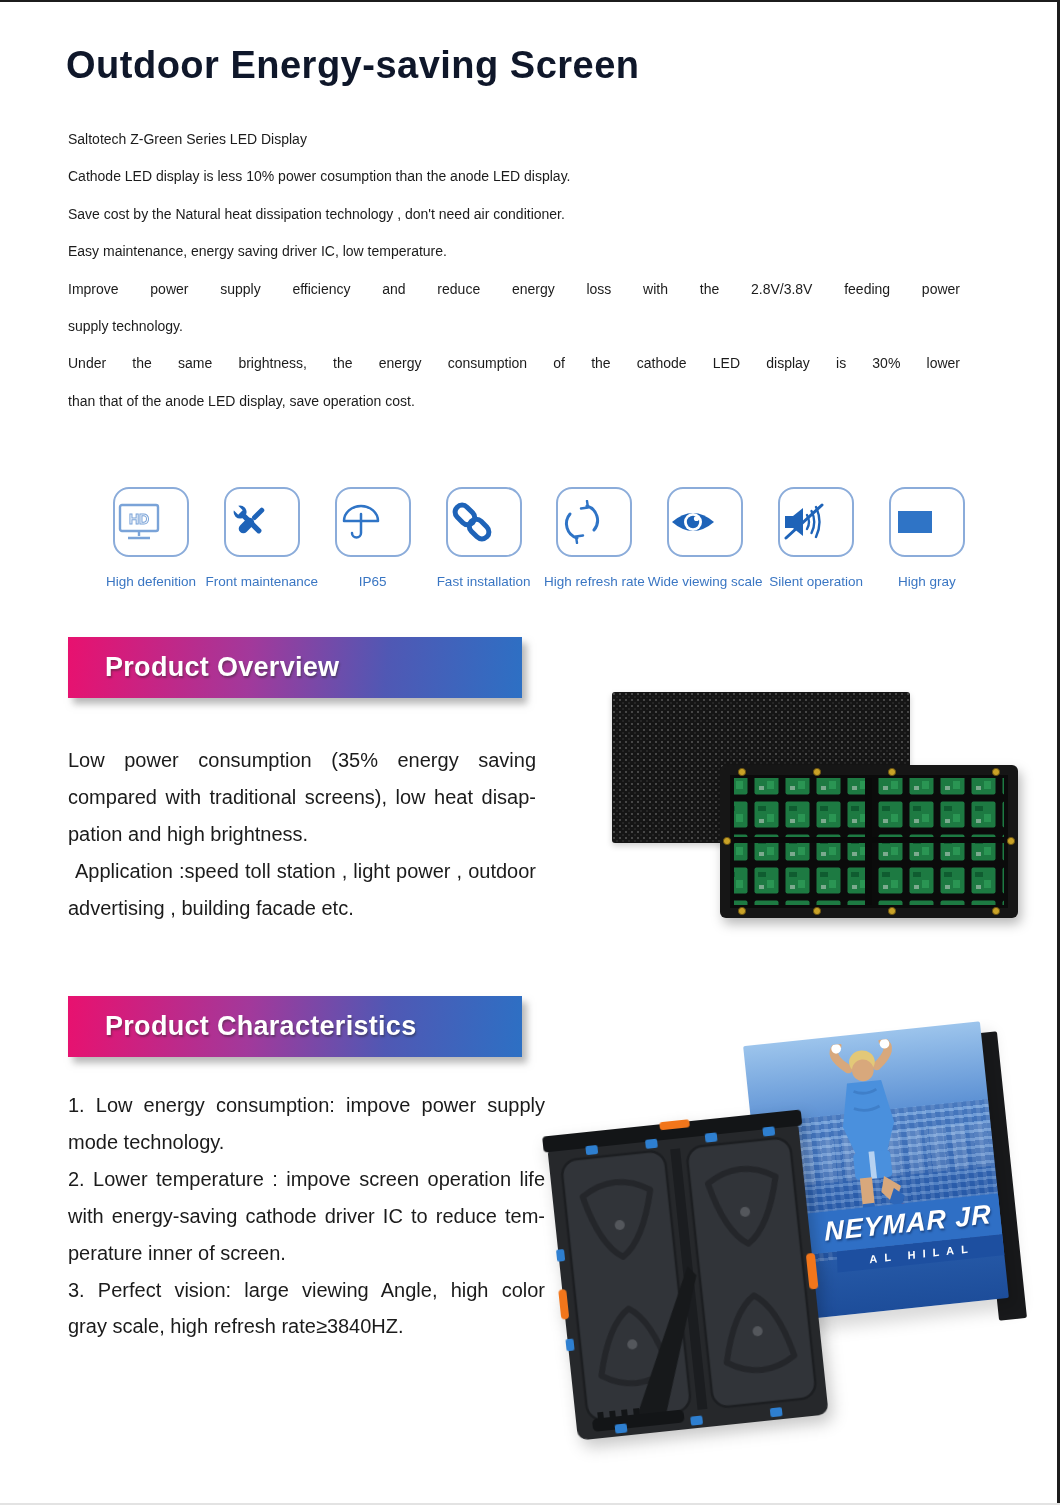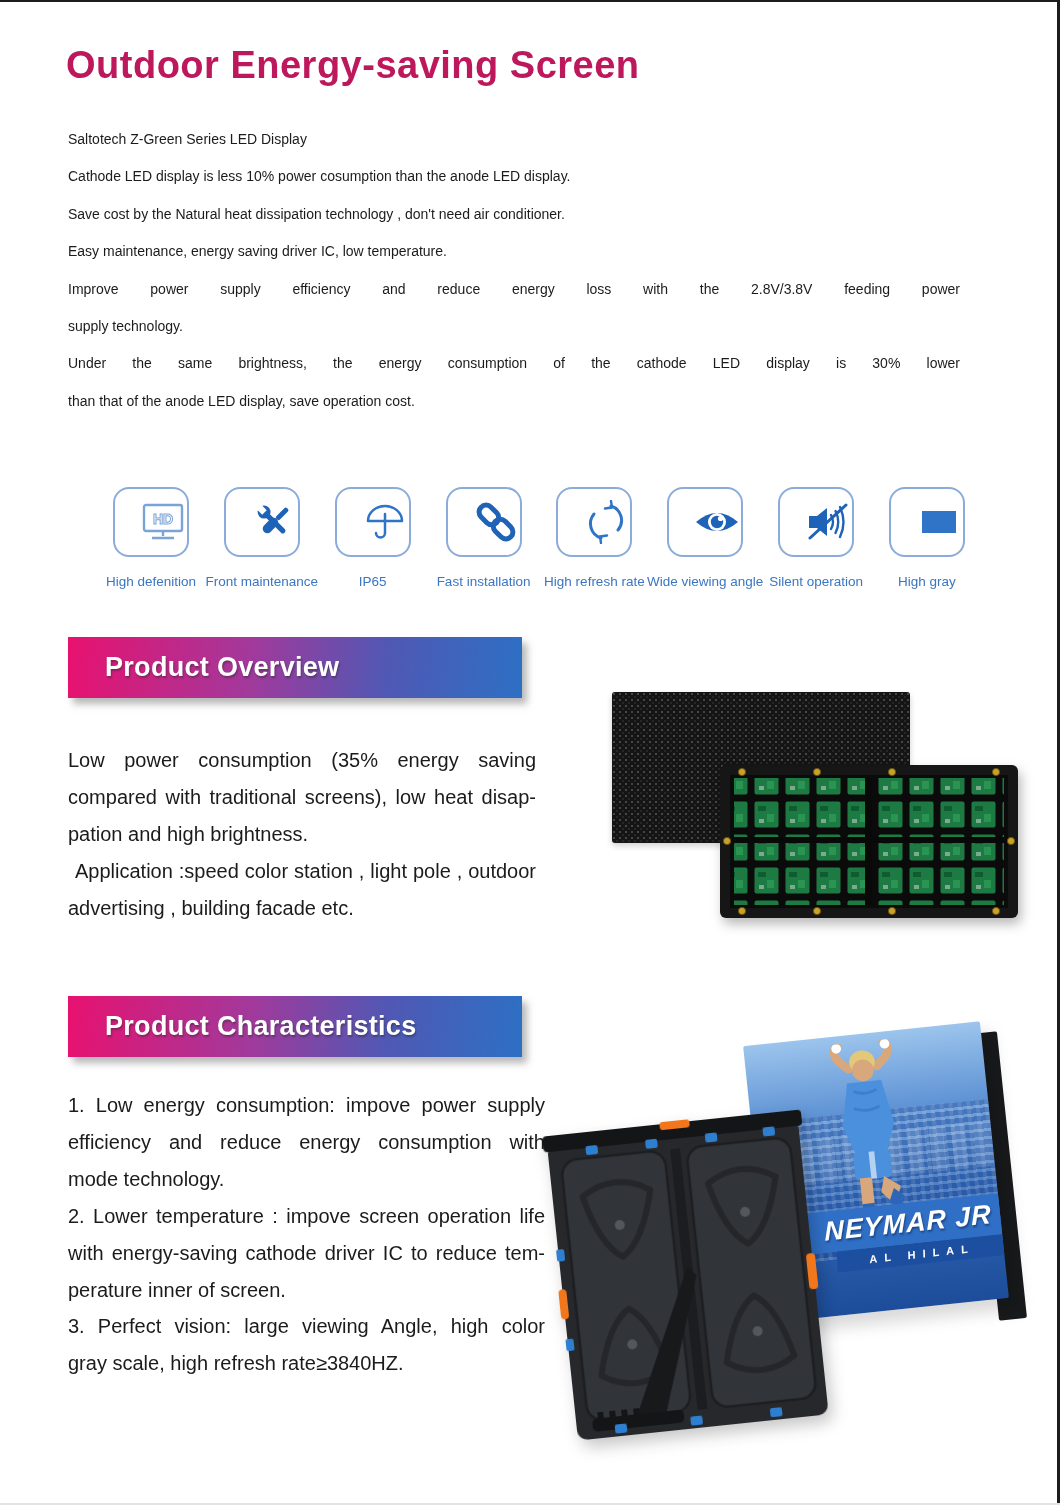--- a/index.html
+++ b/index.html
@@ -6,33 +6,33 @@
   body{
     width:1060px;height:1505px;position:relative;background:#ffffff;
     font-family:"Liberation Sans", sans-serif;color:#1b1b1b;overflow:hidden;
   }
   .edge-top{position:absolute;left:0;top:0;width:1060px;height:2px;background:#1c1c1c;}
   .edge-right{position:absolute;right:0;top:0;width:3px;height:1505px;background:#1c1c1c;}
   .edge-bottom{position:absolute;left:0;bottom:0;width:1060px;height:2px;background:#e3e3e3;}
 
   .title{
     position:absolute;left:66px;top:44px;margin:0;
-    font-size:38px;font-weight:600;letter-spacing:.5px;color:#be185d;
+    font-size:38px;font-weight:600;letter-spacing:.5px;color:#0f172a;
   }
 
   .intro{position:absolute;left:68px;top:121px;width:892px;}
   .intro .ln{font-size:14px;line-height:37.4px;white-space:nowrap;}
   .intro .ln.j{white-space:normal;text-align:justify;text-align-last:justify;}
 
   
   .features{position:absolute;left:102px;top:487px;width:874px;display:flex;justify-content:space-between;}
   .feature{width:98px;display:flex;flex-direction:column;align-items:center;}
   .fbox{
     width:72px;height:66px;border:2px solid #8bacda;border-radius:16px;
-    display:flex;align-items:center;justify-content:flex-end;background:#fff;
+    display:flex;align-items:center;justify-content:flex-start;background:#fff;
   }
   .fbox svg{display:block;}
   .flabel{margin-top:17px;font-size:13.5px;color:#3a76c3;white-space:nowrap;}
   .ic-dark{color:#1e63b8;}
   .ic-light{color:#7aa3d8;}
   .ic-med{color:#2f74c6;}
 
   
   .ribbon{
     position:absolute;left:68px;width:454px;height:61px;
@@ -193,21 +193,21 @@
 
   <div class="feature">
     <div class="fbox ic-dark">
       <svg width="48" height="44" viewBox="0 0 48 44">
         <path d="M3 22 Q24 4 45 22 Q24 40 3 22 Z" fill="currentColor"></path>
         <circle cx="24" cy="22" r="9" fill="#ffffff"></circle>
         <circle cx="24" cy="22" r="6.2" fill="currentColor"></circle>
         <circle cx="27.5" cy="18.5" r="2.6" fill="#ffffff"></circle>
       </svg>
     </div>
-    <div class="flabel">Wide viewing angle</div>
+    <div class="flabel">Wide viewing scale</div>
   </div>
 
   <div class="feature">
     <div class="fbox ic-dark">
       <svg width="48" height="44" viewBox="0 0 48 44">
         <polygon points="5,16 13,16 23,8 23,36 13,28 5,28" fill="currentColor"></polygon>
         <path d="M27 15 Q31 22 27 29" fill="none" stroke="currentColor" stroke-width="2.4" stroke-linecap="round"></path>
         <path d="M31.5 11 Q37 22 31.5 33" fill="none" stroke="currentColor" stroke-width="2.4" stroke-linecap="round"></path>
         <path d="M36 7 Q43 22 36 37" fill="none" stroke="currentColor" stroke-width="2.4" stroke-linecap="round"></path>
         <line x1="6" y1="38" x2="42" y2="5" stroke="currentColor" stroke-width="3" stroke-linecap="round"></line>
@@ -226,21 +226,21 @@
   </div>
 
 </div>
 
 <div class="ribbon ov">Product Overview</div>
 
 <div class="sectext ov-text">
   <div class="ln j">Low power consumption (35% energy saving</div>
   <div class="ln j">compared with traditional screens), low heat disap-</div>
   <div class="ln">pation and high brightness.</div>
-  <div class="ln j ind">Application :speed color station , light pole , outdoor</div>
+  <div class="ln j ind">Application :speed toll station , light power , outdoor</div>
   <div class="ln">advertising , building facade etc.</div>
 </div>
 
 <div class="module-front"></div>
 <div class="module-back">
   <svg width="298" height="153" viewBox="0 0 298 153">
     <defs>
       <pattern id="pcb" width="31" height="33" patternUnits="userSpaceOnUse">
         <rect width="31" height="33" fill="#0b0b0b"></rect>
         <rect x="3.5" y="3.5" width="24" height="26" rx="2" fill="#1d7a42"></rect>
@@ -266,21 +266,20 @@
       <circle cx="7" cy="76" r="3.6"></circle>
         <circle cx="291" cy="76" r="3.6"></circle>
     </g>
   </svg>
 </div>
 
 <div class="ribbon ch">Product Characteristics</div>
 
 <div class="sectext ch-text">
   <div class="ln j">1. Low energy consumption: impove power supply</div>
-  <div class="ln j">efficiency and reduce energy consumption with</div>
   <div class="ln">mode technology.</div>
   <div class="ln j">2. Lower temperature : impove screen operation life</div>
   <div class="ln j">with energy-saving cathode driver IC to reduce tem-</div>
   <div class="ln">perature inner of screen.</div>
   <div class="ln j">3. Perfect vision: large viewing Angle, high color</div>
   <div class="ln">gray scale, high refresh rate≥3840HZ.</div>
 </div>
 
 <div class="cab-screen-side"></div>
 

